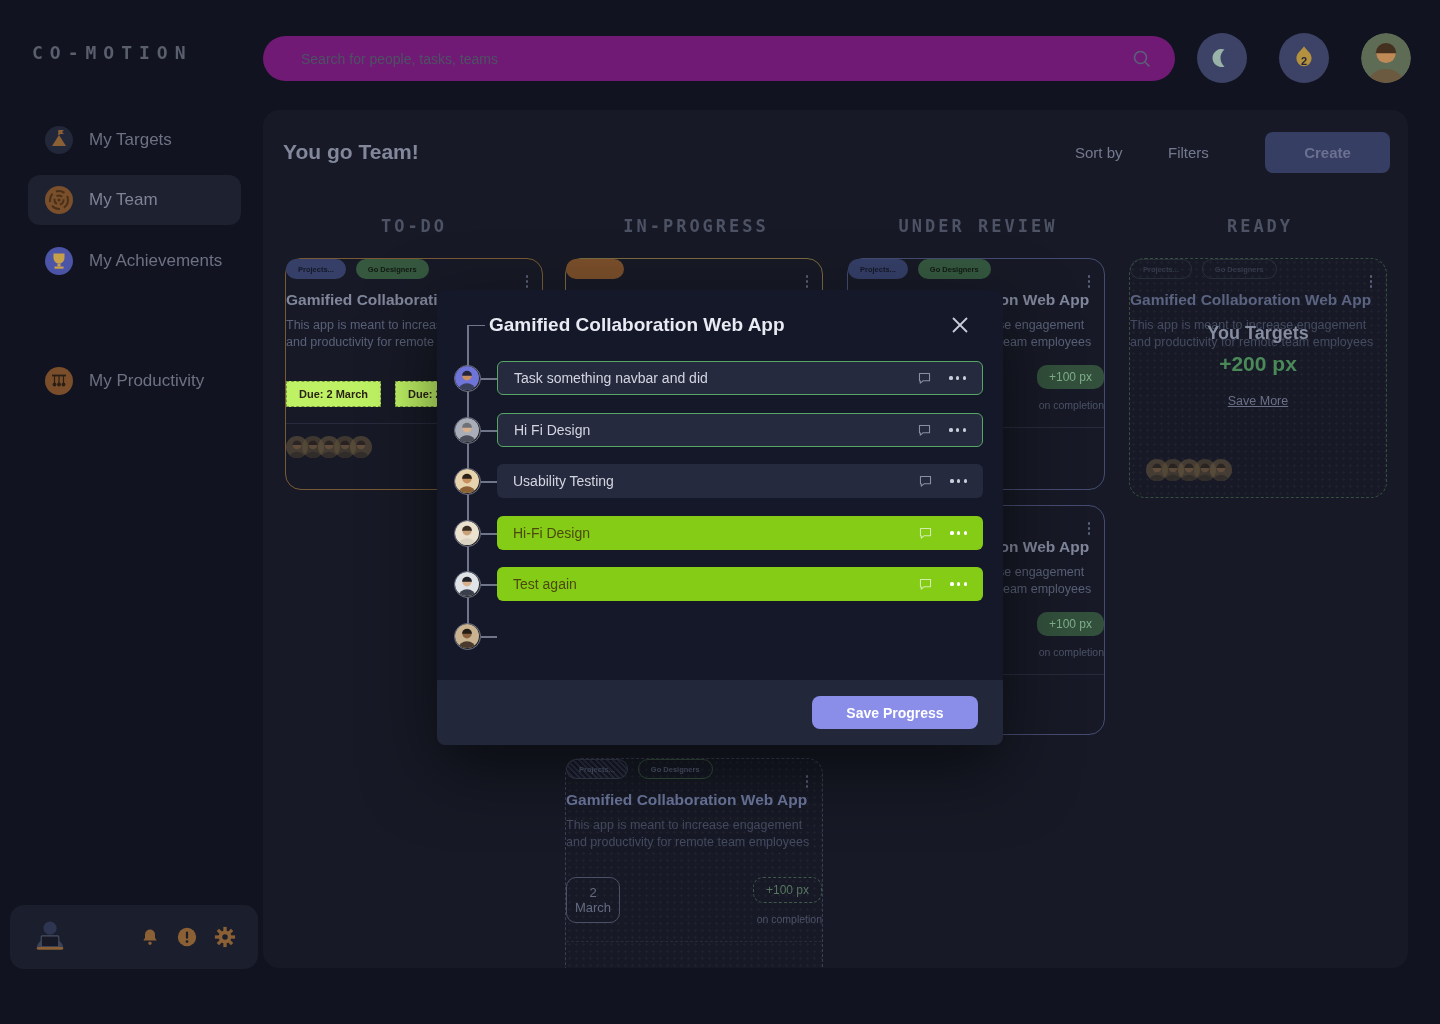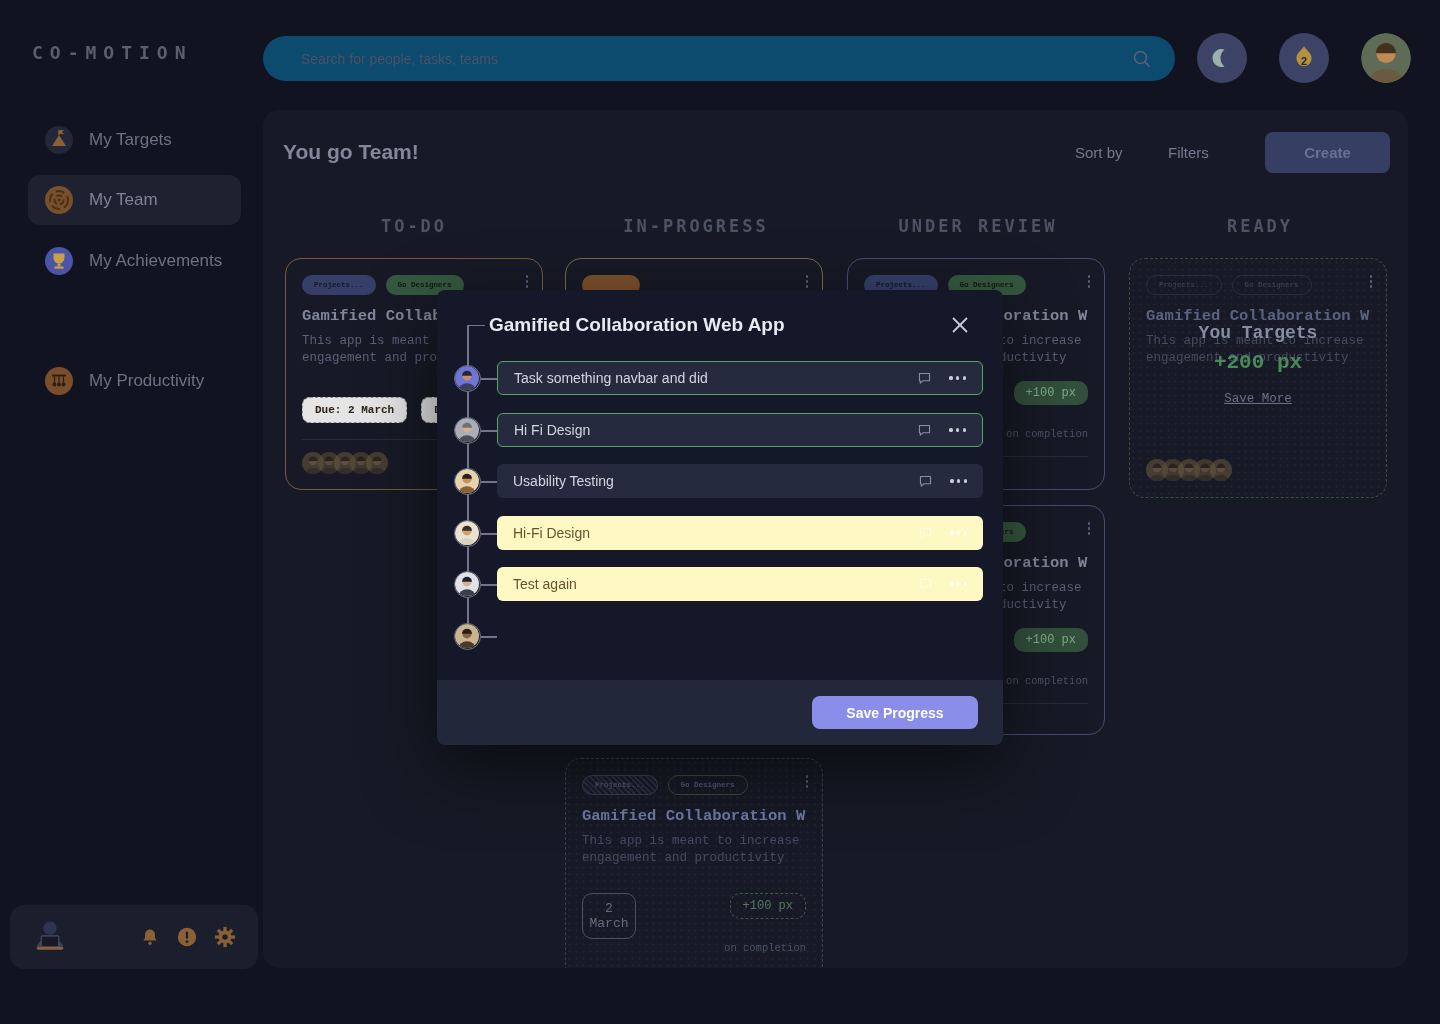--- a/index.html
+++ b/index.html
@@ -4,21 +4,21 @@
 <style>
   * { margin:0; padding:0; box-sizing:border-box; }
   html,body { background:#0b0d16; }
   body { font-family:"Liberation Sans", sans-serif; }
   #screen { position:relative; width:1440px; height:1024px; background:#111320; overflow:hidden; }
 
   
   .logo { position:absolute; left:32px; top:42px; font-family:"DejaVu Sans Mono", monospace;
           font-size:18px; font-weight:bold; letter-spacing:7px; color:#5a5f6d; }
   .searchbar { position:absolute; left:263px; top:36px; width:912px; height:45px;
-               background:#0c4a6e; border-radius:23px; display:flex; align-items:center; padding:0 22px; }
+               background:#701a75; border-radius:23px; display:flex; align-items:center; padding:0 22px; }
   .searchbar input { flex:1; background:transparent; border:none; outline:none; color:#9aa0b2;
                      font-size:14px; font-family:"Liberation Sans", sans-serif; padding-left:16px; }
   .searchbar input::placeholder { color:#4d5263; }
   .circle-btn { position:absolute; top:33px; width:50px; height:50px; border-radius:50%;
                 background:#3d4366; display:flex; align-items:center; justify-content:center; cursor:pointer; }
   .streak-num { position:absolute; font-size:11px; font-weight:bold; color:#23263a; margin-top:6px; }
   .av { border-radius:50%; display:block; }
   .avatar-btn { position:absolute; top:33px; width:50px; height:50px; border-radius:50%; overflow:hidden; }
 
   
@@ -38,48 +38,48 @@
   .page-title { position:absolute; left:20px; top:30px; font-size:21px; font-weight:bold; color:#82879b; }
   .hdr-link { position:absolute; top:34px; font-size:15px; color:#747990; cursor:pointer; }
   .create-btn { position:absolute; left:1002px; top:22px; width:125px; height:41px; background:#373e63;
                 border:none; border-radius:8px; color:#6b7190; font-size:15px; font-weight:bold; cursor:pointer;
                 font-family:"Liberation Sans", sans-serif; }
   .col-hdr { position:absolute; top:106px; width:262px; text-align:center;
              font-family:"DejaVu Sans Mono", monospace; font-weight:bold; font-size:17px;
              letter-spacing:3px; color:#4d5264; }
 
   
-  .card { position:absolute; width:258px; border-radius:16px; padding:16px;font-family:Liberation Mono, monospace; }
+  .card { position:absolute; width:258px; border-radius:16px; padding:0; }
   .dotgrid { background-image:radial-gradient(rgba(255,255,255,0.035) 1px, transparent 1.1px);
              background-size:7px 7px; }
   .kebab { position:absolute; right:14px; top:16px; display:flex; flex-direction:column; gap:2.5px; cursor:pointer; }
   .kebab i { width:2.5px; height:2.5px; border-radius:50%; background:#5a6078; }
   .tag-row { display:flex; gap:10px; }
   .tag { height:20px; border-radius:10px; padding:0 12px; font-size:7.5px; font-weight:bold;
          display:flex; align-items:center; }
   .tag.blue { background:#353f68; color:#151827; }
   .tag.green { background:#35583f; color:#121812; }
   .tag.outline { background:transparent; border:1px solid #3a4153; color:#525972; }
   .tag.hatch { background:repeating-linear-gradient(45deg,#2a2f44 0 2px,transparent 2px 4px); }
   .card-title { margin-top:12px; font-size:15.5px; font-weight:bold; color:#80869b;
                 white-space:nowrap; overflow:hidden; }
   .card-desc { margin-top:8px; font-size:12.5px; line-height:17px; height:34px; overflow:hidden; color:#596078; }
   .dim .card-title { color:#5a6380; }
   .dim .card-desc { color:#454b61; }
   .due-row { display:flex; gap:14px; margin-top:30px; }
-  .due-badge { background:#e5e5e5; border:1px dashed rgba(0,0,0,0.35); color:#2c2315; font-size:11px;
-               font-weight:bold; border-radius:8px; padding:6px 12px; white-space:nowrap; }
+  .due-badge { background:#bef264; border:1px dashed rgba(0,0,0,0.35); color:#2c2315; font-size:11px;
+               font-weight:bold; border-radius:0; padding:6px 12px; white-space:nowrap; }
   .divider { margin-top:16px; border-top:1px solid #272b3c; }
   .divider.dashed { border-top-style:dashed; }
   .av-row { display:flex; margin-top:12px; }
   .av-row .av { width:22px; height:22px; margin-right:-6px; opacity:.55; }
   .reward-wrap { margin-top:14px; display:flex; flex-direction:column; align-items:flex-end; }
   .reward-pill { background:#32503c; color:#7fae8a; font-size:12px; border-radius:10px; padding:5px 12px; }
   .reward-pill.dashedpill { background:transparent; border:1px dashed #3c5a46; color:#57755f; }
-  .reward-note { margin-top:23px; font-size:10.5px; color:#4c5268; }
+  .reward-note { margin-top:10px; font-size:10.5px; color:#4c5268; }
   .date-box { width:54px; height:46px; border:1.5px solid #4a5066; border-radius:10px; color:#646a80;
               font-size:13px; display:flex; flex-direction:column; align-items:center; justify-content:center; line-height:15px; }
   .ready-overlay { position:absolute; left:0; right:0; top:64px; text-align:center; }
   .received-label { font-size:18px; font-weight:bold; color:#878da1; }
   .received-value { margin-top:8px; font-size:21px; font-weight:bold; color:#4a8a59; }
   .learn-more { display:inline-block; margin-top:18px; font-size:12.5px; color:#6a7088;
                 text-decoration:underline; cursor:pointer; }
 
   
   .modal { position:absolute; left:437px; top:290px; width:566px; height:455px; background:#151829;
@@ -87,21 +87,21 @@
   .modal-title { position:absolute; left:52px; top:24px; font-size:19px; font-weight:bold; color:#e9ebf3; }
   .modal-close { position:absolute; right:32px; top:24px; width:22px; height:22px; cursor:pointer; }
   .tl-line { position:absolute; left:30px; top:35px; width:1.5px; height:312px; background:#70758a; }
   .tl-elbow { position:absolute; left:31px; top:34.5px; width:17px; height:1.5px; background:#70758a; }
   .tl-connector { position:absolute; left:44px; width:16px; height:1.5px; background:#70758a; }
   .tl-avatar { position:absolute; left:17px; width:27px; height:27px; border-radius:50%;
                border:1.5px solid #70758a; overflow:hidden; background:#222; }
   .task-row { position:absolute; left:60px; width:486px; height:34px; background:#262a3e; border-radius:6px;
               display:flex; align-items:center; padding:0 16px; cursor:pointer; color:#d3d6e0; font-size:14px; }
   .task-row.approved { border:1.5px solid #55a763; }
-  .task-row.active { background:#fef9c3; color:rgba(62,40,10,0.8); }
+  .task-row.active { background:#84cc16; color:rgba(62,40,10,0.8); }
   .task-label { flex:1; }
   .row-icons { display:flex; align-items:center; gap:16px; }
   .chat-icon { color:#8a8fa3; display:flex; }
   .task-row.active .chat-icon { color:rgba(255,255,255,0.65); }
   .dots-h { display:flex; gap:3.5px; cursor:pointer; }
   .dots-h i { width:3.2px; height:3.2px; border-radius:50%; background:#c9cdd9; }
   .task-row.active .dots-h i { background:#fff; }
   .modal-footer { position:absolute; left:0; bottom:0; width:100%; height:65px; background:#23273a;
                   border-radius:0 0 8px 8px; }
   .save-btn { position:absolute; right:25px; top:16px; width:166px; height:33px; background:#8a8ee8;

